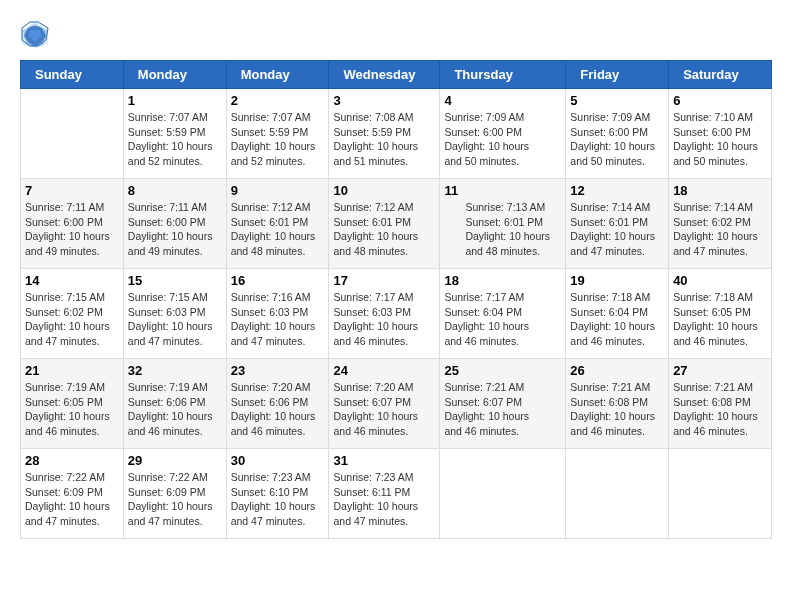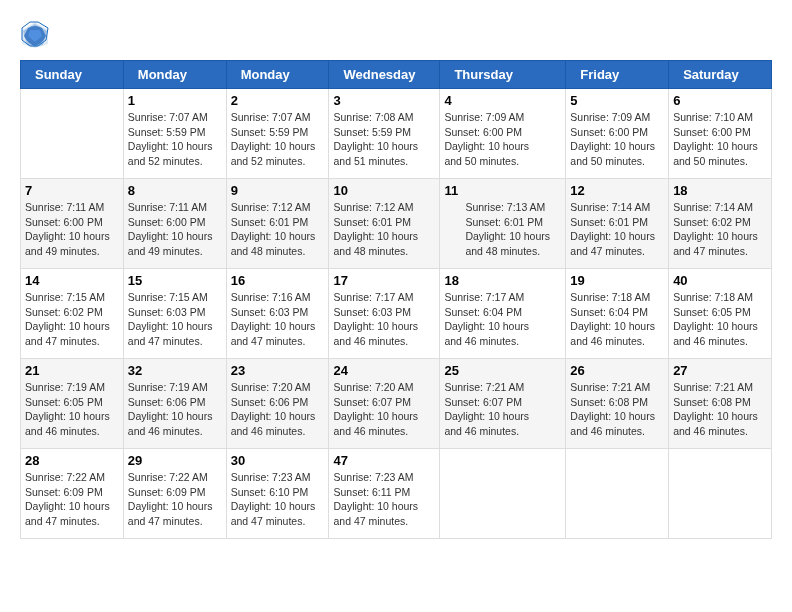--- a/index.html
+++ b/index.html
@@ -341,21 +341,21 @@
 and 47 minutes.</div>
         </td>
         <td>
           <span class="day-num">30</span>
           <div class="day-info" style="white-space: pre-line;">Sunrise: 7:23 AM
 Sunset: 6:10 PM
 Daylight: 10 hours
 and 47 minutes.</div>
         </td>
         <td>
-          <span class="day-num">47</span>
+          <span class="day-num">31</span>
           <div class="day-info" style="white-space: pre-line;">Sunrise: 7:23 AM
 Sunset: 6:11 PM
 Daylight: 10 hours
 and 47 minutes.</div>
         </td>
         <td></td>
         <td></td>
         <td></td>
       </tr>
     </tbody>

